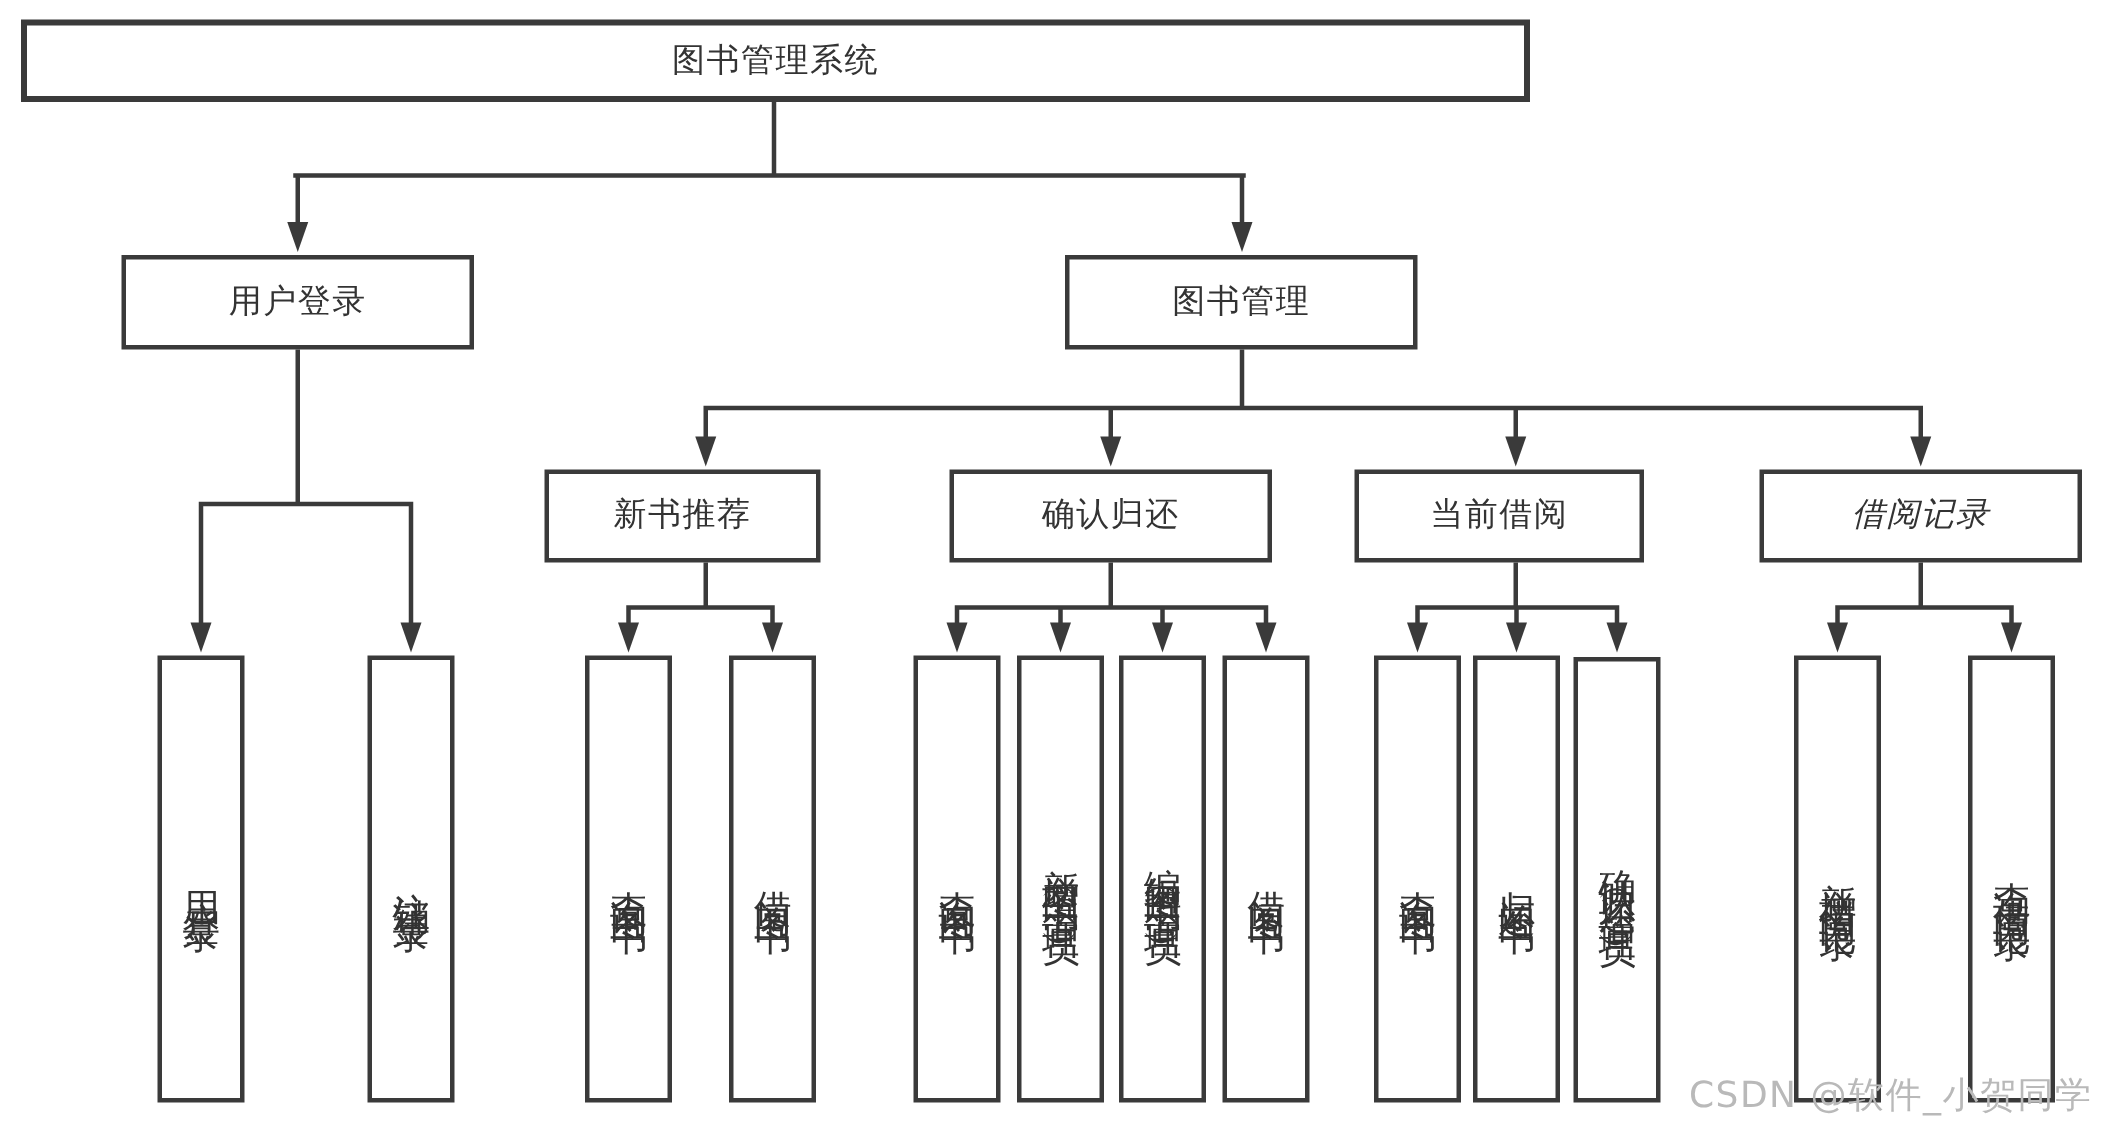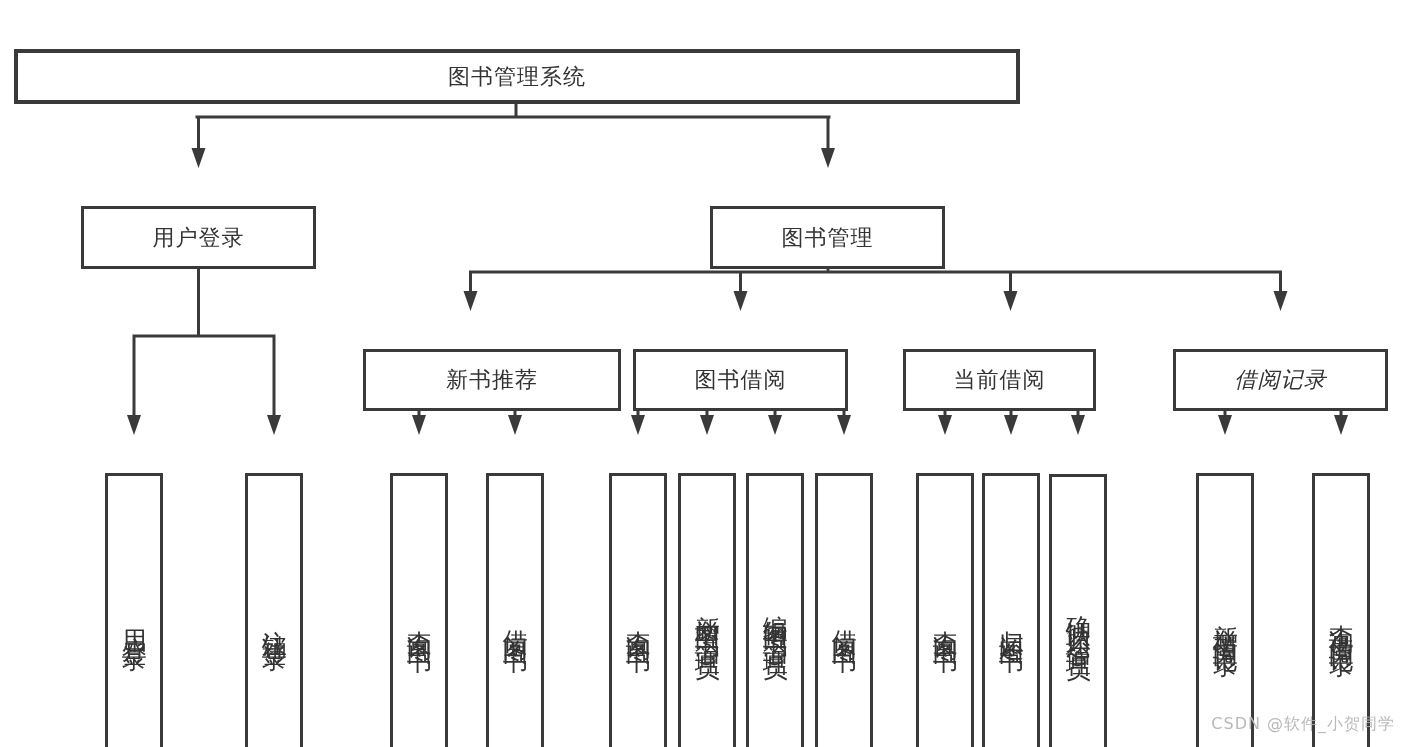--- a/index.html
+++ b/index.html
@@ -31,41 +31,40 @@
   .box {
     position: absolute;
     box-sizing: border-box;
     background: var(--box-bg, #ffffff);
     border: 3px solid var(--line, #3a3a3a);
     display: flex;
     align-items: center;
     justify-content: center;
     text-align: center;
     line-height: 1.25;
-    margin-top: 36px;
   }
   .box.h {
     font-size: 22px;
     letter-spacing: 1px;
   }
   .box.root {
     border-width: 4px;
   }
   .box.v {
     writing-mode: vertical-rl;
     text-orientation: mixed;
     font-size: 25px;
     letter-spacing: 6px;
     white-space: nowrap;
   }
   .watermark {
     position: absolute;
     right: 10px;
     top: 714px;
-    font-size: 16px;
+    font-size: 24px;
     letter-spacing: 1px;
     color: var(--watermark, #b9b9b9);
     white-space: nowrap;
   }
 </style>
 </head>
 <body>
 
 <div class="stage">
 
@@ -104,22 +103,22 @@
     <polygon points="1071,415 1085,415 1078,435"></polygon>
     <polygon points="1218,415 1232,415 1225,435"></polygon>
     <polygon points="1334,415 1348,415 1341,435"></polygon>
   </svg>
 
   <div class="box h root" style="left:14px; top:13px; width:1006px; height:55px;">图书管理系统</div>
 
   <div class="box h" style="left:81px; top:170px; width:235px; height:63px;">用户登录</div>
   <div class="box h" style="left:710px; top:170px; width:235px; height:63px;">图书管理</div>
 
-  <div class="box h" style="left:363px; top:313px; width:258px; height:62px;">新书推荐</div>
-  <div class="box h" style="left:633px; top:313px; width:215px; height:62px;">图书借阅</div>
+  <div class="box h" style="left:363px; top:313px; width:184px; height:62px;">新书推荐</div>
+  <div class="box h" style="left:633px; top:313px; width:215px; height:62px;">确认归还</div>
   <div class="box h" style="left:903px; top:313px; width:193px; height:62px;">当前借阅</div>
   <div class="box h" style="left:1173px; top:313px; width:215px; height:62px;font-style:italic;">借阅记录</div>
 
   <div class="box v" style="left:105px; top:437px; width:58px; height:298px;">用户登录</div>
   <div class="box v" style="left:245px; top:437px; width:58px; height:298px;">注销登录</div>
 
   <div class="box v" style="left:390px; top:437px; width:58px; height:298px;">查询图书</div>
   <div class="box v" style="left:486px; top:437px; width:58px; height:298px;">借阅图书</div>
 
   <div class="box v" style="left:609px; top:437px; width:58px; height:298px;">查询图书</div>

